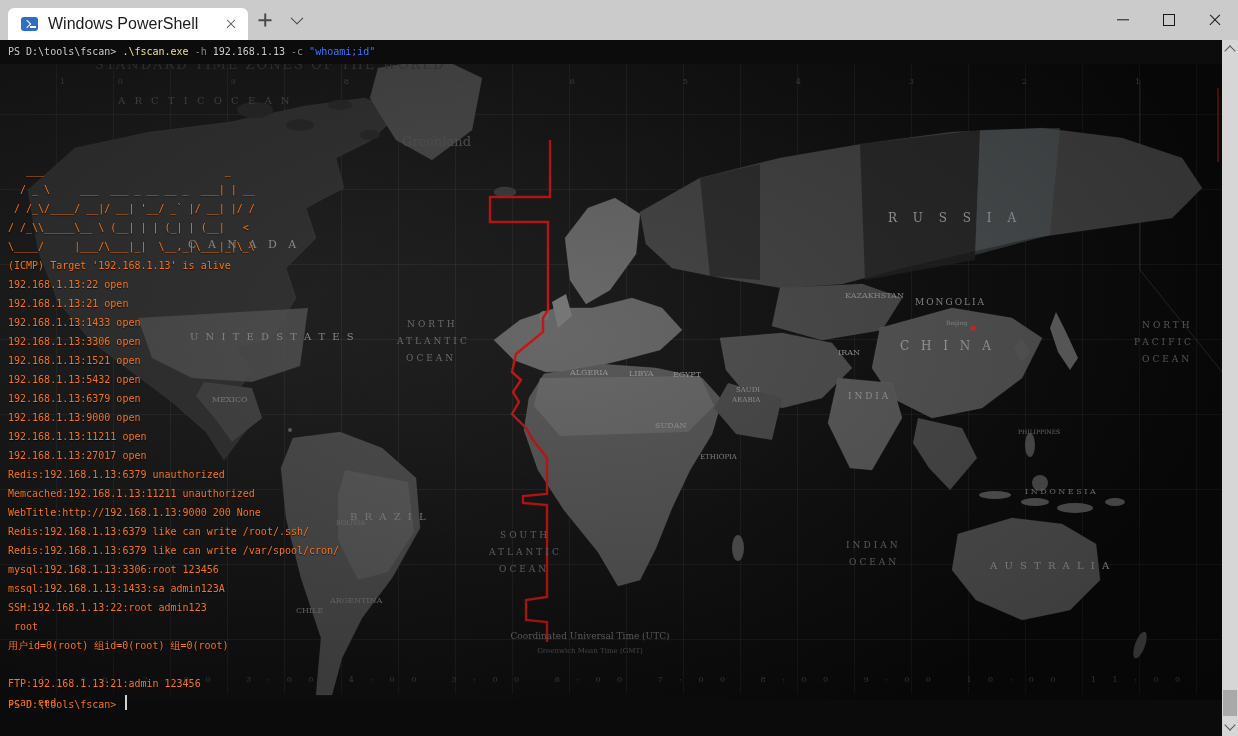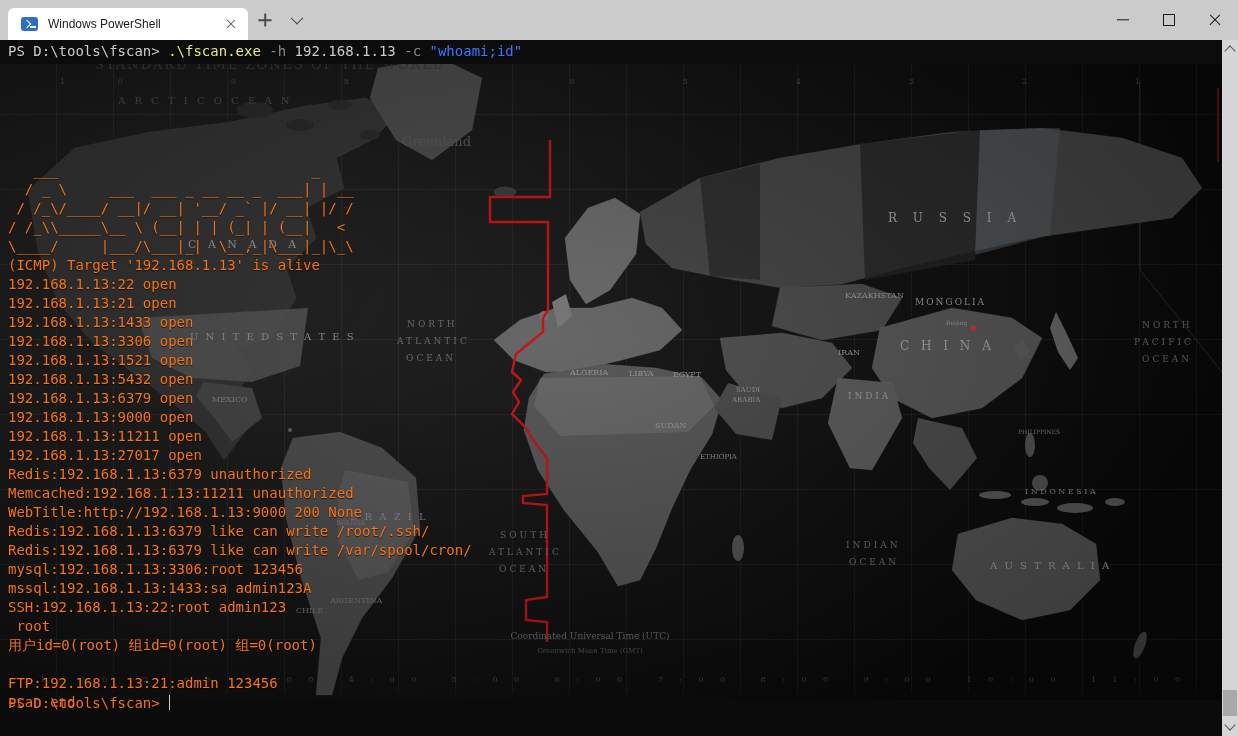--- a/index.html
+++ b/index.html
@@ -9,21 +9,21 @@
   
   .titlebar { position:absolute; left:0; top:0; width:1238px; height:40px; background:#cbcbcb; }
   .tab { position:absolute; left:8px; top:8px; width:240px; height:32px; background:#ffffff;
          border-radius:6px 6px 0 0; display:flex; align-items:center; }
   .ps-icon { width:17px; height:14px; background:#2f6fc1; border-radius:3px; margin-left:13px;
              position:relative; flex:0 0 auto; }
   .ps-icon::before { content:""; position:absolute; left:3px; top:4px; width:5px; height:5px;
              border-right:1.6px solid #fff; border-bottom:1.6px solid #fff;
              transform:rotate(-45deg); }
   .ps-icon::after { content:""; position:absolute; right:2px; bottom:3px; width:6px; height:1.6px; background:#fff; }
-  .tab-title { font-size:12px; color:#1b1b1b; margin-left:10px; flex:1 1 auto; white-space:nowrap;
+  .tab-title { font-size:16px; color:#1b1b1b; margin-left:10px; flex:1 1 auto; white-space:nowrap;
                overflow:hidden; }
   .tab-close { width:22px; height:22px; margin-right:6px; position:relative; flex:0 0 auto; cursor:default; }
   .x-glyph::before, .x-glyph::after { content:""; position:absolute; left:50%; top:50%; width:11px; height:1.3px;
                background:#5c5c5c; }
   .x-glyph::before { transform:translate(-50%,-50%) rotate(45deg); }
   .x-glyph::after  { transform:translate(-50%,-50%) rotate(-45deg); }
   .newtab { position:absolute; left:252px; top:6px; width:26px; height:28px; }
   .newtab::before, .newtab::after { content:""; position:absolute; left:50%; top:50%; background:#4a4a4a; }
   .newtab::before { width:13px; height:1.5px; transform:translate(-50%,-50%); }
   .newtab::after  { width:1.5px; height:13px; transform:translate(-50%,-50%); }
@@ -39,21 +39,21 @@
       border:1.4px solid #191919; transform:translate(-50%,-50%); }
   .glyph-close::before, .glyph-close::after { content:""; position:absolute; left:50%; top:50%;
       width:14px; height:1.4px; background:#191919; }
   .glyph-close::before { transform:translate(-50%,-50%) rotate(45deg); }
   .glyph-close::after  { transform:translate(-50%,-50%) rotate(-45deg); }
 
   
   .terminal { position:absolute; left:0; top:40px; width:1238px; height:696px; background:#0b0b0b; }
   .map-wrap { position:absolute; left:0; top:0; width:1222px; height:660px; z-index:0; }
   .cmd-band { position:absolute; left:0; top:0; width:1222px; height:24px; background:#0c0c0c; z-index:2; }
-  .mono { font-family:"DejaVu Sans Mono", monospace; font-size:14px; line-height:19px; white-space:pre; }
+  .mono { font-family:"DejaVu Sans Mono", monospace; font-size:10px; line-height:19px; white-space:pre; }
   .cmdline { position:absolute; left:8px; top:2px; z-index:3; color:#cccccc;
              text-shadow:0 1px 1px rgba(0,0,0,.6); }
   .tok-exe  { color:#ece67f; }
   .tok-flag { color:#8a8a8a; }
   .tok-str  { color:#3b78ff; }
   .out { position:absolute; left:8px; top:64px; z-index:2; }
   .tline { height:19px; color:#f97316; text-shadow:0 1px 1px rgba(0,0,0,.65); }
   .cursor { display:inline-block; width:1.5px; height:15px; background:#d0d0d0; margin-left:9px;
             transform:translateY(2px); }
 

